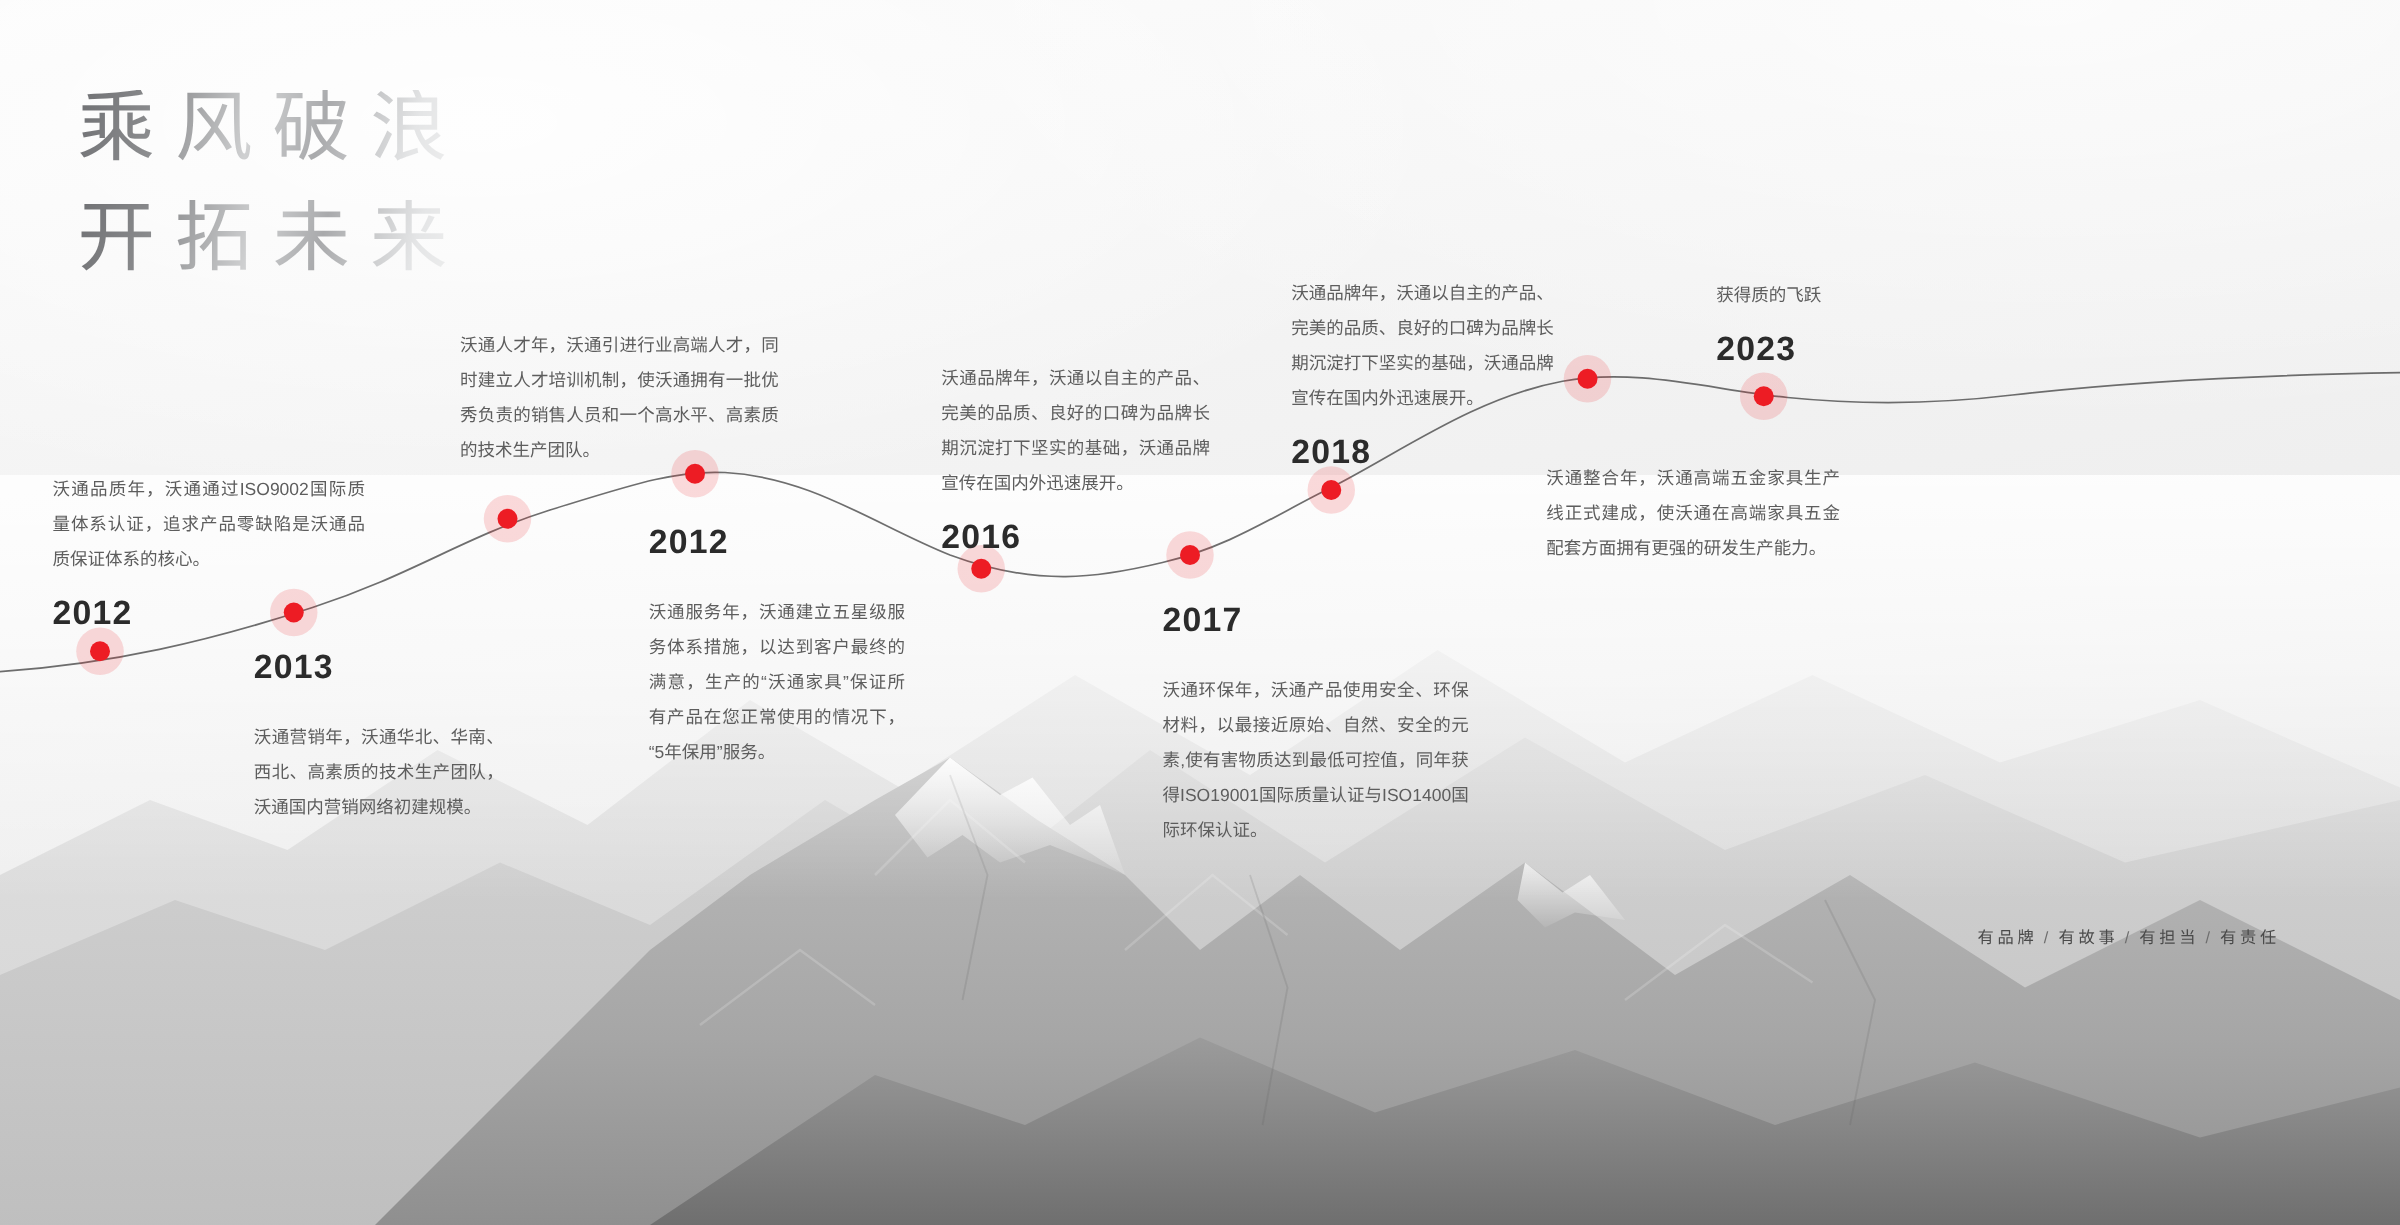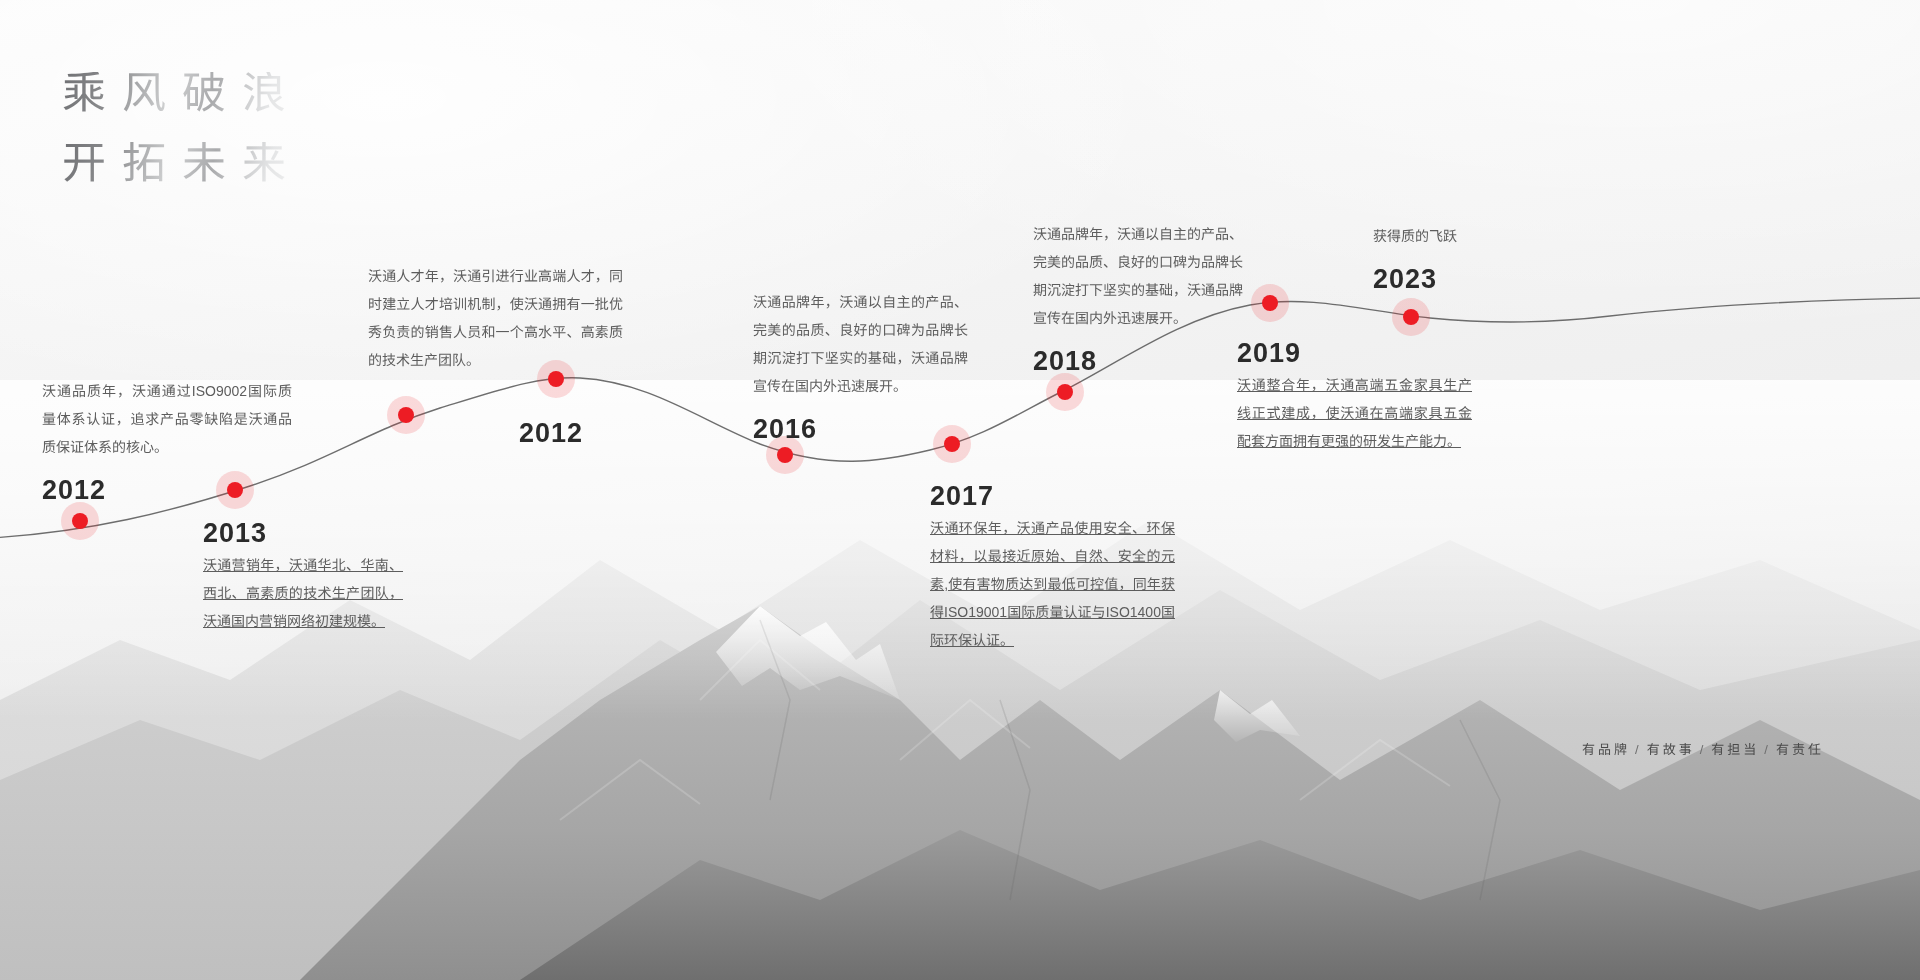--- a/index.html
+++ b/index.html
@@ -40,21 +40,21 @@
   
   .title-block {
     position: absolute;
     left: 62px;
     top: 72px;
     line-height: 1;
     user-select: none;
   }
   .title-line {
     font-family: "Liberation Serif", "DejaVu Serif", serif;
-    font-size: 44px;
+    font-size: 62px;
     letter-spacing: 16px;
     font-weight: 400;
     background: linear-gradient(105deg, #6f7073 0%, #8d8e90 22%, #cfd0d1 45%, #a9aaac 62%, #e4e5e6 85%, #f0f0f0 100%);
     -webkit-background-clip: text;
     background-clip: text;
     color: transparent;
     -webkit-text-fill-color: transparent;
   }
   .title-line.second {
     margin-top: 26px;
@@ -89,21 +89,21 @@
     white-space: nowrap;
   }
   .milestone .desc {
     font-size: 14px;
     line-height: 2.0;
     color: #5d5d5d;
     text-align: justify;
     text-justify: inter-ideograph;
   }
   .milestone.above .desc { margin-bottom: 16px; }
-  .milestone.below .desc { margin-top: 4px; text-decoration: underline; }
+  .milestone.below .desc { margin-top: 28px; }
 
   
   .tagline {
     position: absolute;
     right: 96px;
     bottom: 222px;
     font-size: 13px;
     letter-spacing: 3px;
     color: #4a4a4a;
     white-space: nowrap;
@@ -195,20 +195,21 @@
         <div class="core"></div>
       </div>
       <div class="milestone above" style="left: 368px; top: 262px; width: 255px;">
         <div class="desc">沃通人才年，沃通引进行业高端人才，同时建立人才培训机制，使沃通拥有一批优秀负责的销售人员和一个高水平、高素质的技术生产团队。</div>
       </div>
       <div class="node" style="left: 556px; top: 379px;">
         <div class="core"></div>
       </div>
       <div class="milestone below" style="left: 519px; top: 420px; width: 205px;">
         <div class="year">2012</div>
+        <div class="desc">沃通服务年，沃通建立五星级服务体系措施，以达到客户最终的满意，生产的“沃通家具”保证所有产品在您正常使用的情况下，“5年保用”服务。</div>
       </div>
       <div class="node" style="left: 785px; top: 455px;">
         <div class="core"></div>
       </div>
       <div class="milestone above" style="left: 753px; top: 288px; width: 215px;">
         <div class="desc">沃通品牌年，沃通以自主的产品、完美的品质、良好的口碑为品牌长期沉淀打下坚实的基础，沃通品牌宣传在国内外迅速展开。</div>
         <div class="year">2016</div>
       </div>
       <div class="node" style="left: 952px; top: 444px;">
         <div class="core"></div>
@@ -221,21 +222,20 @@
         <div class="core"></div>
       </div>
       <div class="milestone above" style="left: 1033px; top: 220px; width: 210px;">
         <div class="desc">沃通品牌年，沃通以自主的产品、完美的品质、良好的口碑为品牌长期沉淀打下坚实的基础，沃通品牌宣传在国内外迅速展开。</div>
         <div class="year">2018</div>
       </div>
       <div class="node" style="left: 1270px; top: 303px;">
         <div class="core"></div>
       </div>
       <div class="milestone below" style="left: 1237px; top: 340px; width: 235px;">
-        <div class="year">2019</div>
         <div class="desc">沃通整合年，沃通高端五金家具生产线正式建成，使沃通在高端家具五金配套方面拥有更强的研发生产能力。</div>
       </div>
       <div class="node" style="left: 1411px; top: 317px;">
         <div class="core"></div>
       </div>
       <div class="milestone above" style="left: 1373px; top: 222px; width: 200px;">
         <div class="desc">获得质的飞跃</div>
         <div class="year">2023</div>
       </div>
     </div>

